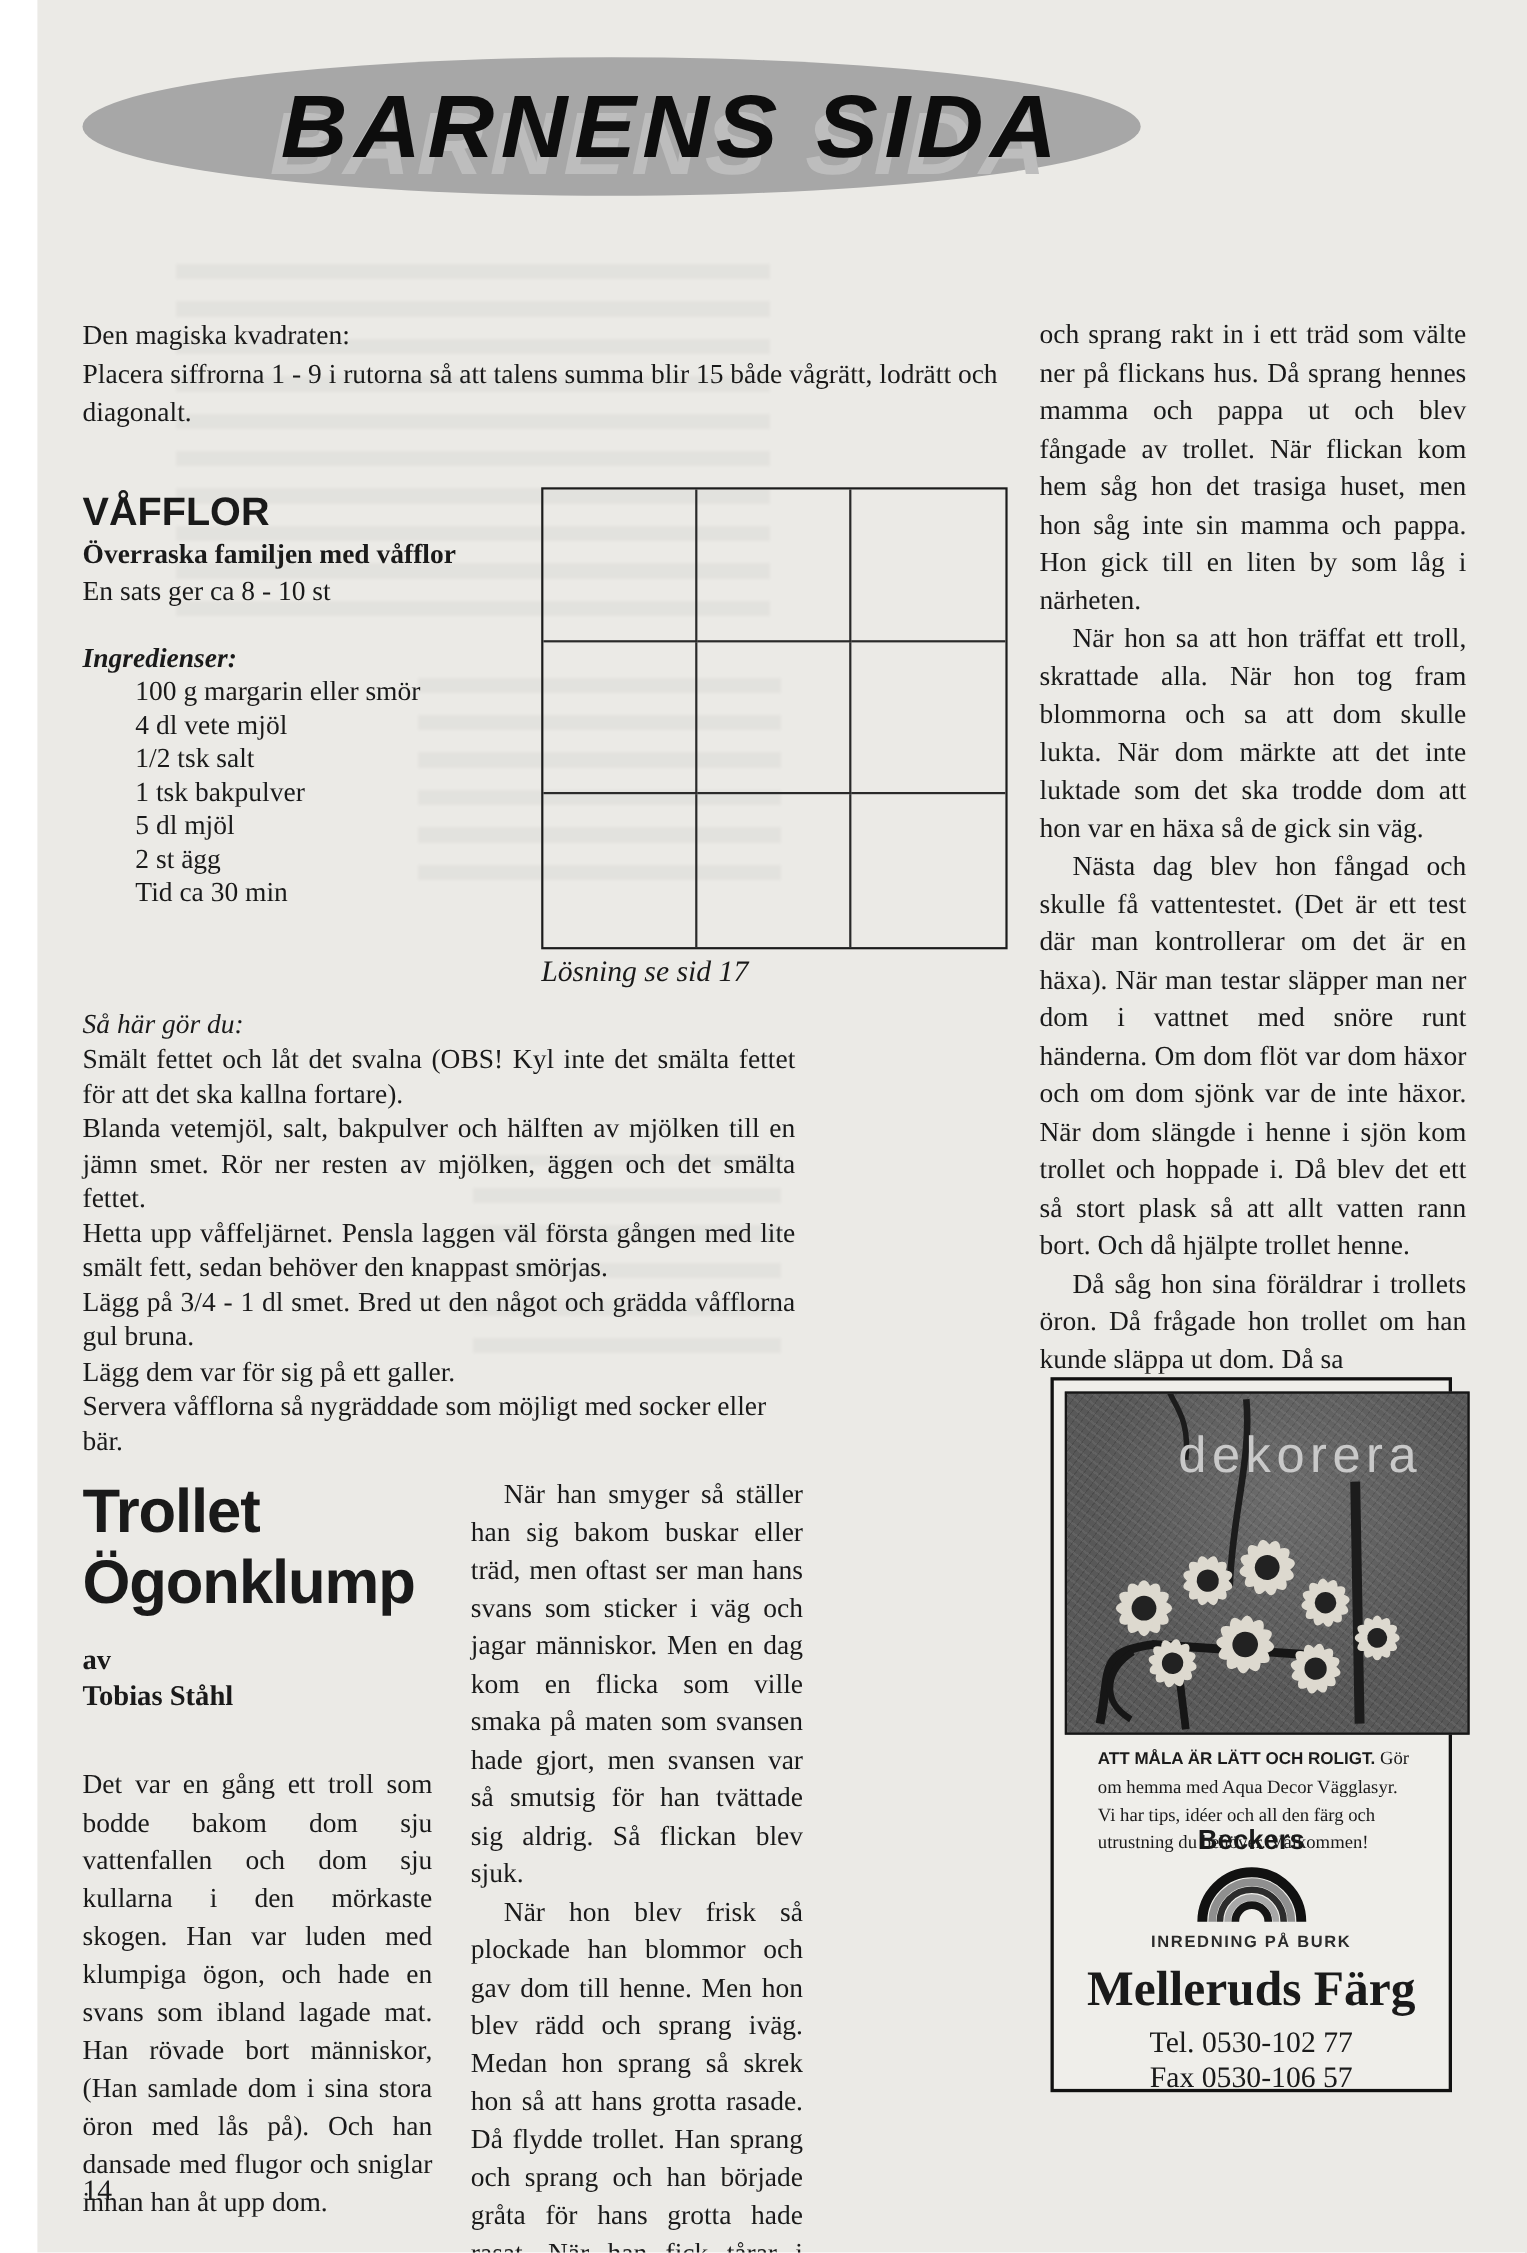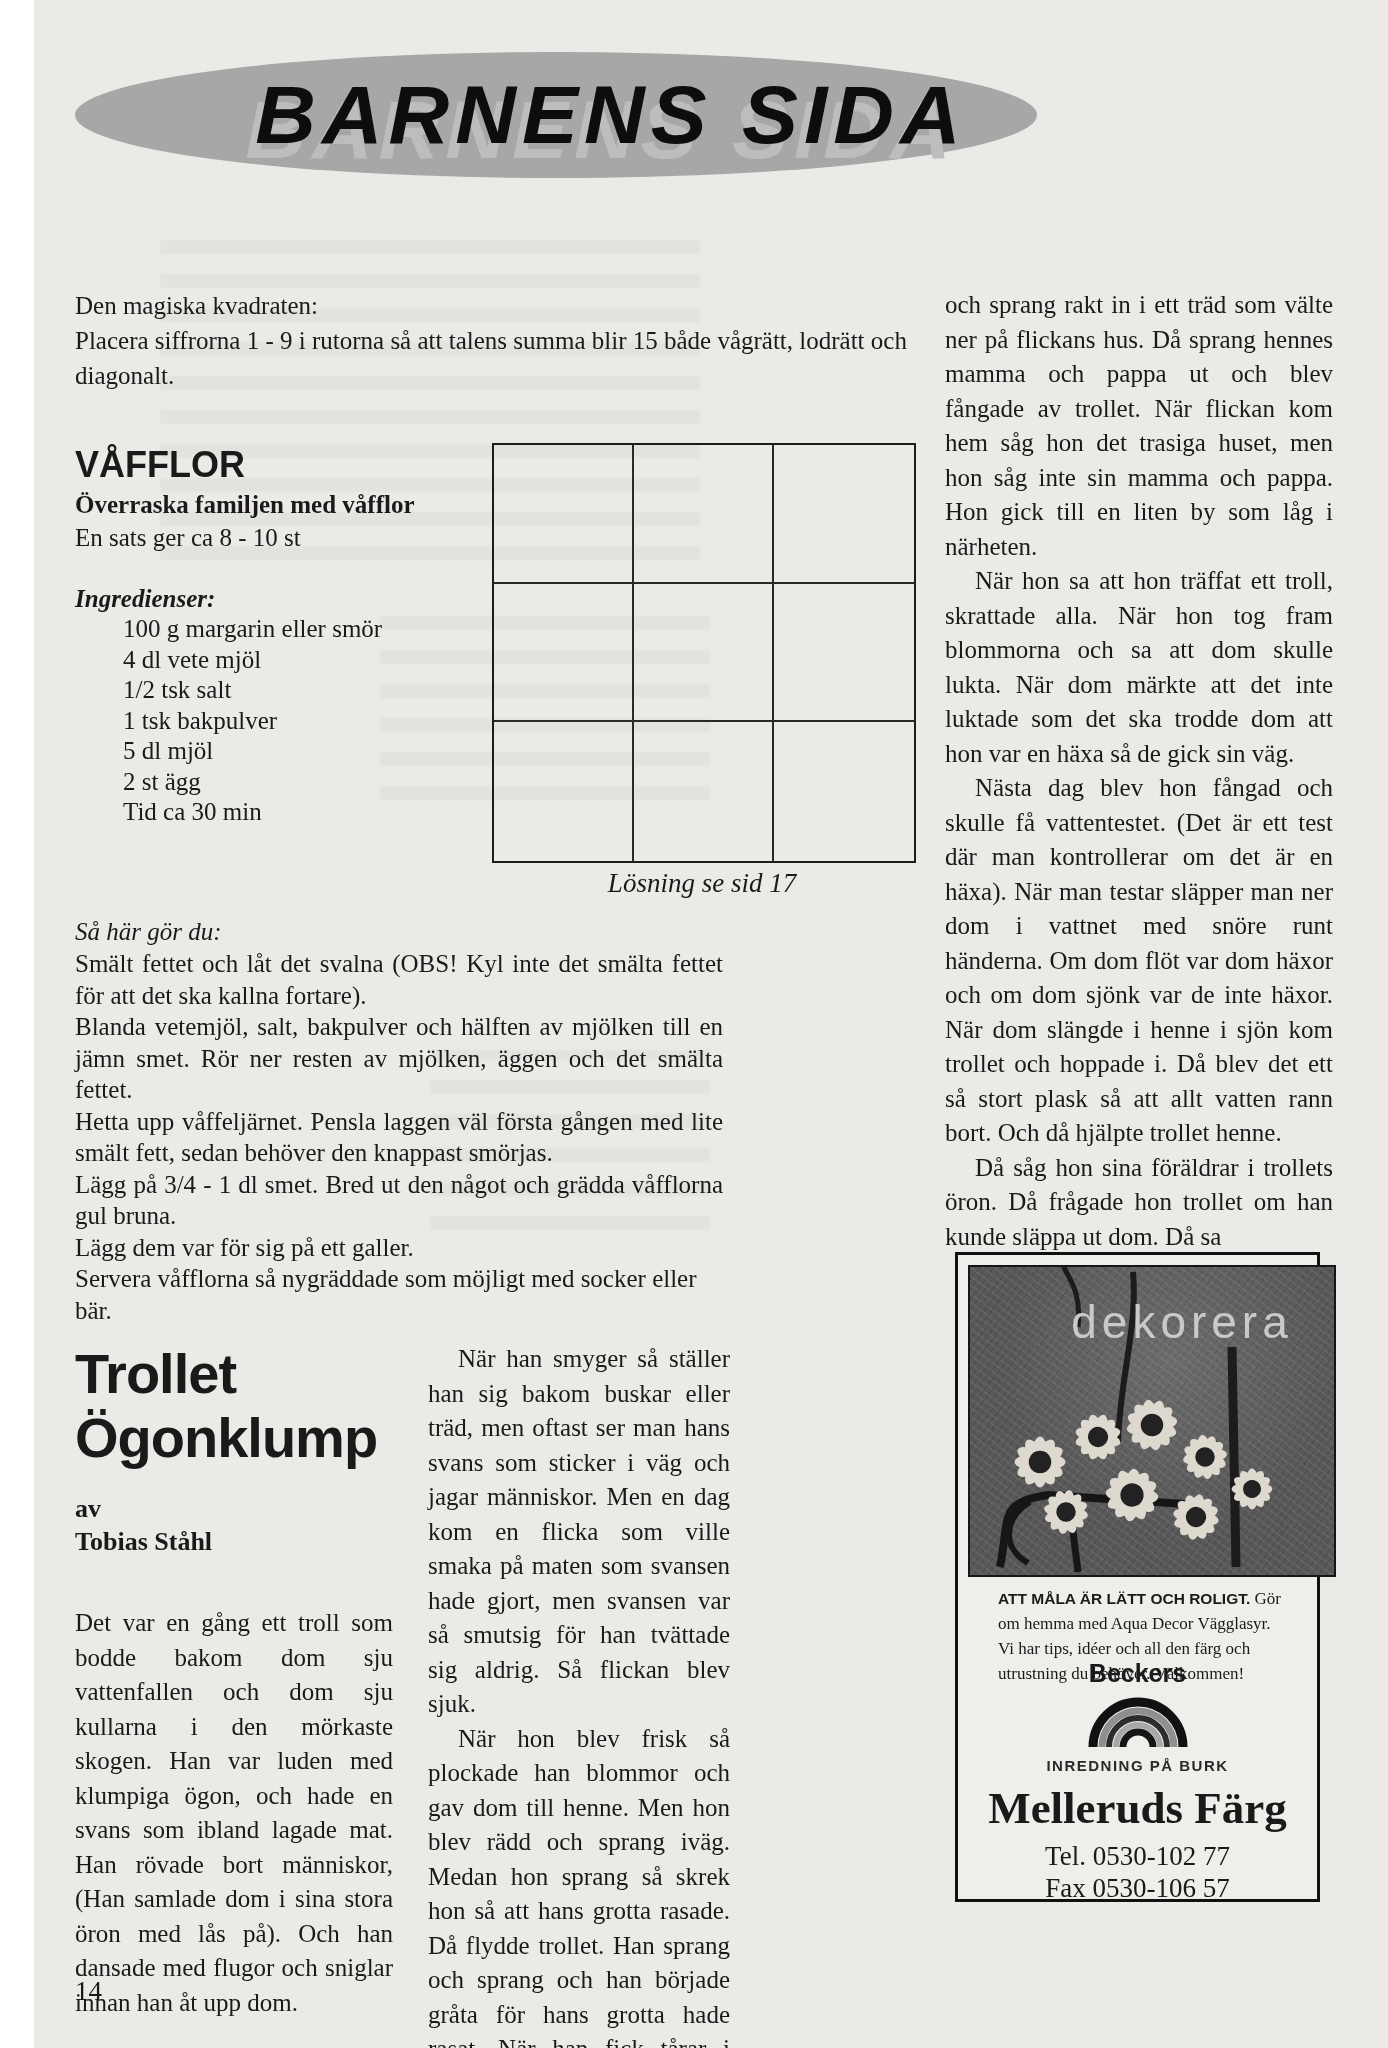--- a/index.html
+++ b/index.html
@@ -20,21 +20,21 @@
   .serif{font-size:25px;line-height:35px;}
   .just{text-align:justify;}
   .ind{text-indent:30px;}
   p{margin:0;}
   
   #magic-grid{position:absolute;left:492px;top:443px;width:420px;height:416px;
       border:2.5px solid #1c1c1c;display:grid;grid-template-columns:1fr 1fr 1fr;grid-template-rows:1fr 1fr 1fr;}
   #magic-grid .cell{border-right:2px solid #2a2a2a;border-bottom:2px solid #2a2a2a;}
   #magic-grid .cell:nth-child(3n){border-right:none;}
   #magic-grid .cell:nth-child(n+7){border-bottom:none;}
-  #grid-caption{position:absolute;left:492px;top:868px;width:420px;text-align:center;
+  #grid-caption{position:absolute;left:492px;top:868px;width:420px;
       font-style:italic;font-size:27px;}
   
   #recipe-title{font-family:"Liberation Sans",sans-serif;font-weight:bold;font-size:36px;line-height:38px;}
   #recipe-subtitle{font-weight:bold;font-size:25px;line-height:33px;margin-top:4px;}
   #recipe-yield{font-size:25px;line-height:33px;}
   #ingredients-label{font-weight:bold;font-style:italic;font-size:25px;line-height:30px;margin-top:30px;}
   .ingredient{font-size:25px;line-height:30.5px;margin-left:48px;}
   #steps-label{font-style:italic;font-size:25px;line-height:32px;}
   .step{font-size:25px;line-height:31.5px;}
   

